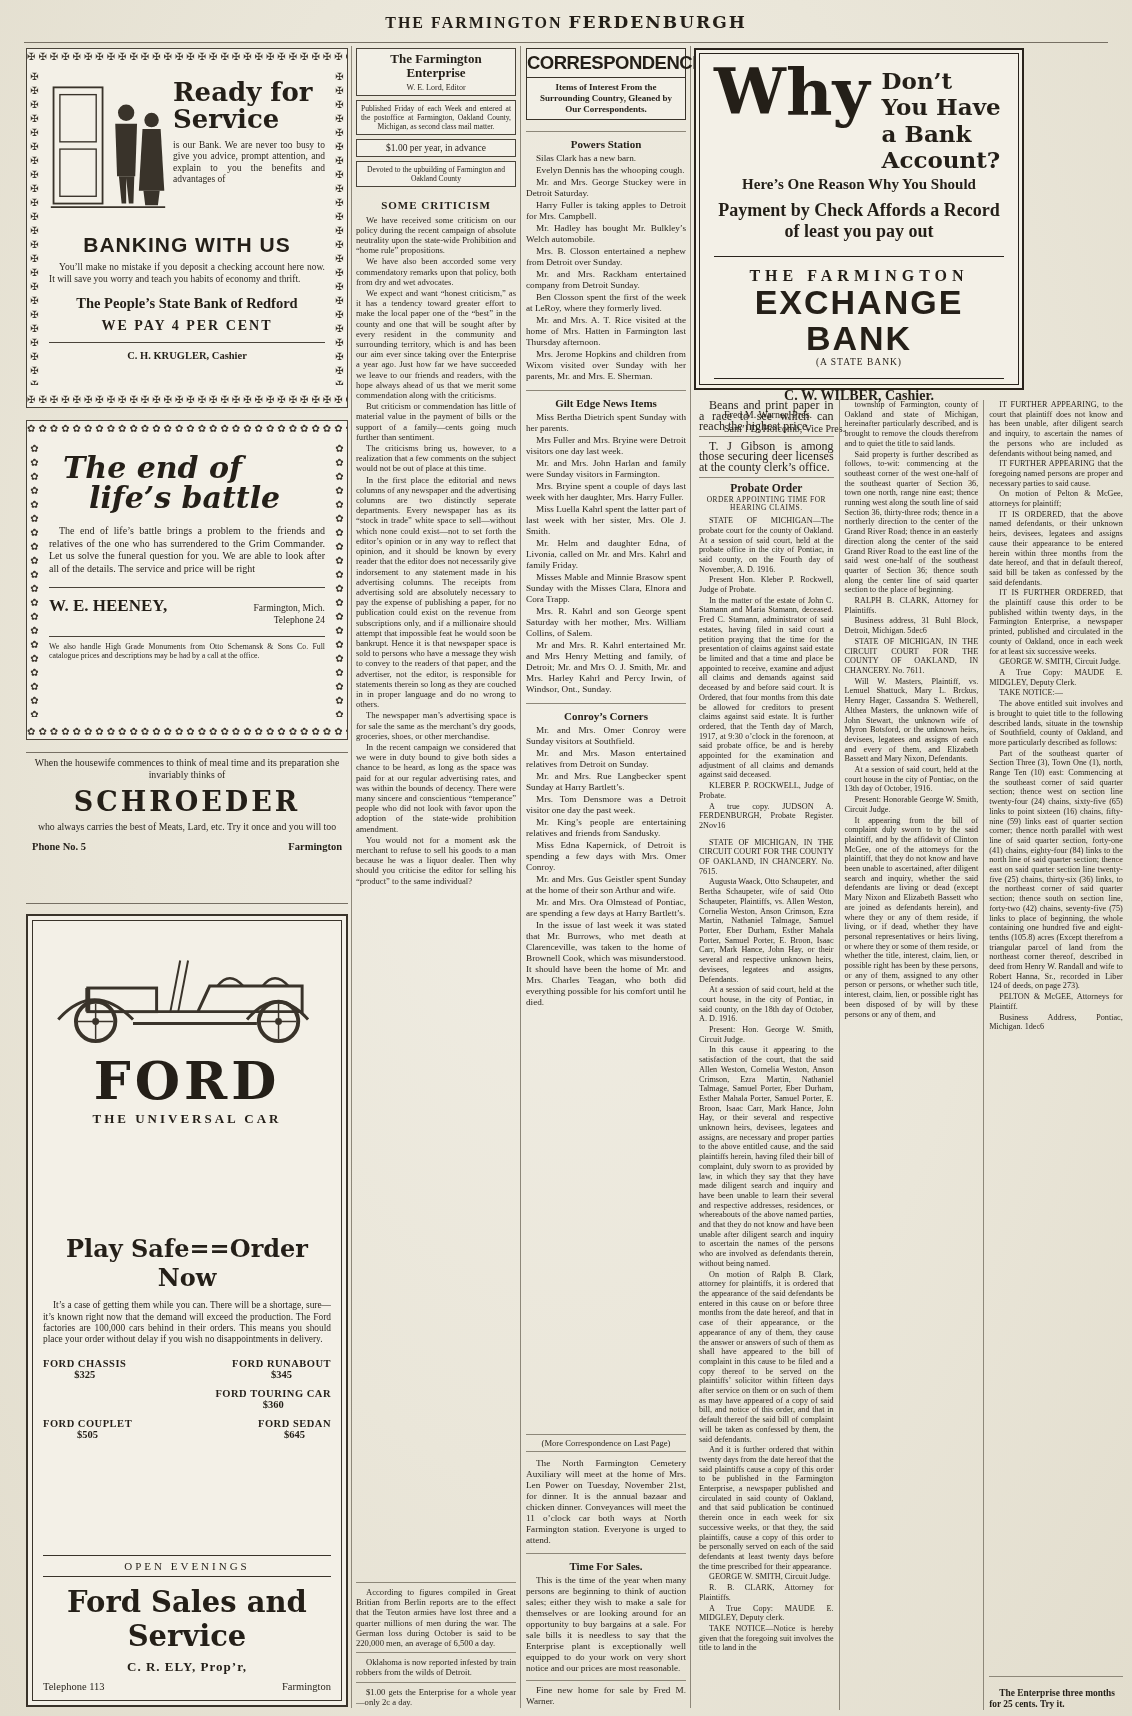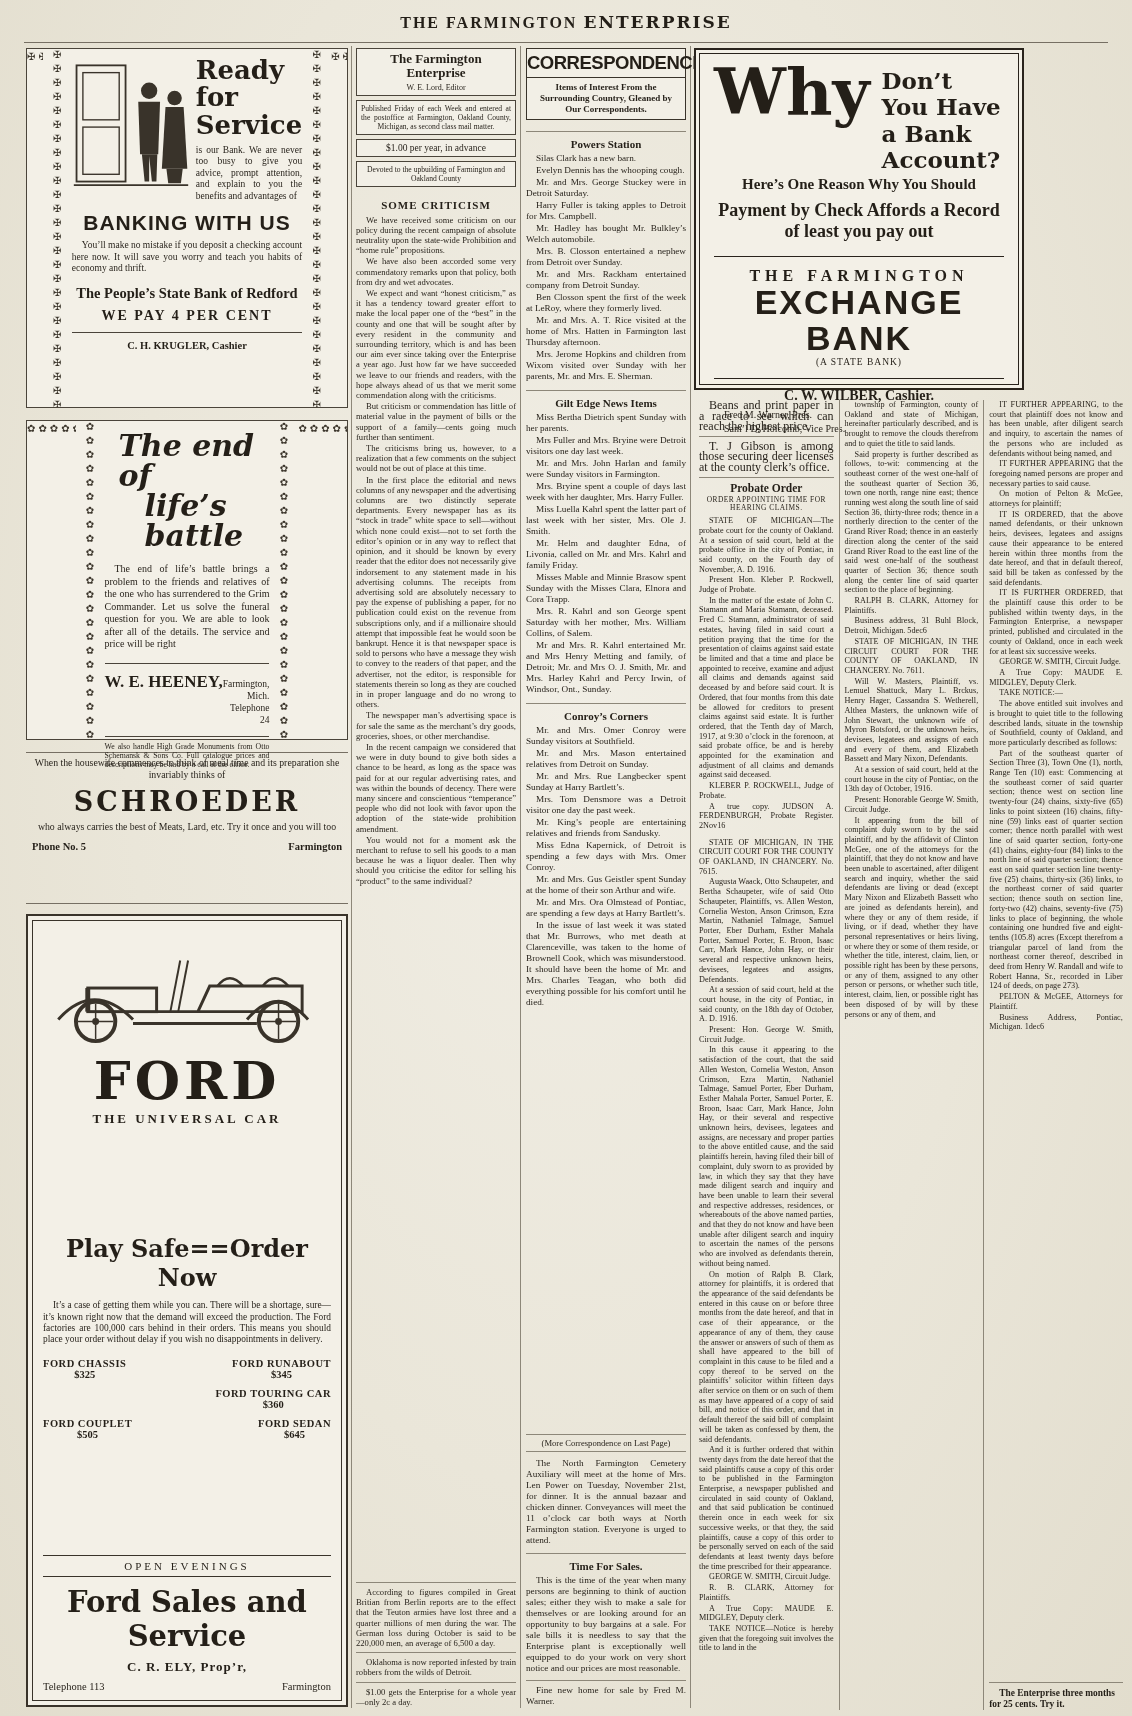--- a/index.html
+++ b/index.html
@@ -19,21 +19,21 @@
   
   .col-ads { position:absolute; left:26px; top:48px; width:322px; }
   .col-ed  { position:absolute; left:356px; top:48px; width:160px; height:1660px; display:flex; flex-direction:column; }
   .col-corr{ position:absolute; left:526px; top:48px; width:160px; height:1660px; display:flex; flex-direction:column; }
   .right   { position:absolute; left:694px; top:48px; width:434px; }
 
   .para { font-size:8.6px; line-height:10.2px; text-align:justify; text-indent:10px; margin-bottom:1px; }
   .col-corr .para { font-size:9.2px; line-height:11px; }
 
   
-  .orn-frame { display:flex; flex-direction:row; border:1px solid #4a443a; background:#f3f0e7; margin-bottom:12px;gap:7px; }
+  .orn-frame { display:flex; flex-direction:column; border:1px solid #4a443a; background:#f3f0e7; margin-bottom:12px;gap:7px; }
   .orn-h { height:15px; line-height:15px; overflow:hidden; white-space:nowrap; text-align:center; font-size:10px; letter-spacing:3px; color:#3c362c; font-family:"DejaVu Sans", sans-serif; }
   .orn-mid { flex:1; min-height:0; display:flex; }
   .orn-v { width:15px; overflow:hidden; font-size:10px; letter-spacing:3px; color:#3c362c; writing-mode:vertical-rl; text-orientation:upright; line-height:15px; font-family:"DejaVu Sans", sans-serif; }
   .orn-content { flex:1; min-width:0; padding:4px 7px; }
   .o1 .orn-h::before, .o1 .orn-v::before { content:"✠✠✠✠✠✠✠✠✠✠✠✠✠✠✠✠✠✠✠✠✠✠✠✠✠✠✠✠✠✠✠✠✠✠✠✠✠✠✠✠✠✠✠✠"; }
   .o2 .orn-h::before, .o2 .orn-v::before { content:"✿✿✿✿✿✿✿✿✿✿✿✿✿✿✿✿✿✿✿✿✿✿✿✿✿✿✿✿✿✿✿✿✿✿✿✿✿✿✿✿✿✿✿✿"; }
 
   
   .ad1 { height:360px; }
   .ad1-top { display:flex; }
@@ -119,32 +119,32 @@
 
   
   .legal-row { display:flex; margin-top:10px; height:1310px; overflow:hidden; }
   .legal-col { width:144.6px; padding:0 5px; }
   .legal-col + .legal-col { border-left:1px solid #8d8779; }
   .legal-col .para { font-size:8.2px; line-height:9.7px; }
   .legal-briefs .para { font-size:12px; line-height:10.6px; border-bottom:1px solid #8d8779; padding-bottom:4px; margin-bottom:4px; }
   .legal-head { text-align:center; font-size:11.5px; font-weight:bold; margin:4px 0 2px; }
   .legal-subhead { text-align:center; font-size:7.4px; line-height:8.8px; letter-spacing:0.5px; margin-bottom:3px; }
   .legal-col3 { display:flex; flex-direction:column; }
-  .promo { margin-top:auto; font-size:9.4px; line-height:11px; font-weight:bold; border-top:1px solid #8d8779; padding-top:5px; text-indent:10px; }
+  .promo { margin-top:auto; font-size:9.4px; line-height:11px; font-weight:bold; border-top:1px solid #8d8779; padding-top:11px; text-indent:10px; }
 
   svg { display:block; }
 </style>
 </head>
 <body>
 
 <div class="page">
 
   <div class="masthead">
     <span class="mh-left">THE FARMINGTON</span>
-    <span class="mh-right">ENTERPRISE</span>
+    <span class="mh-right">FERDENBURGH</span>
   </div>
   <div class="top-rule"></div>
 
   <div class="vrule" style="left:351px"></div>
   <div class="vrule" style="left:520px"></div>
   <div class="vrule" style="left:690px"></div>
 
   <div class="col-ads">
 
     <div class="orn-frame o1 ad1">

